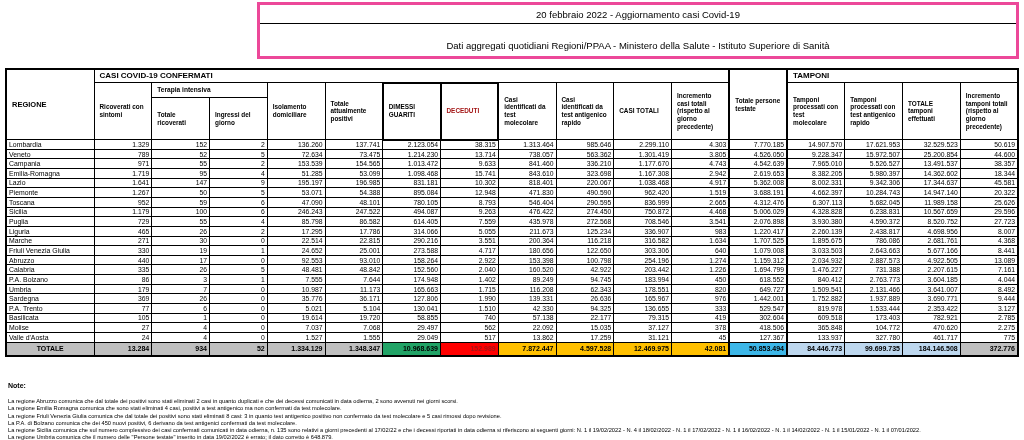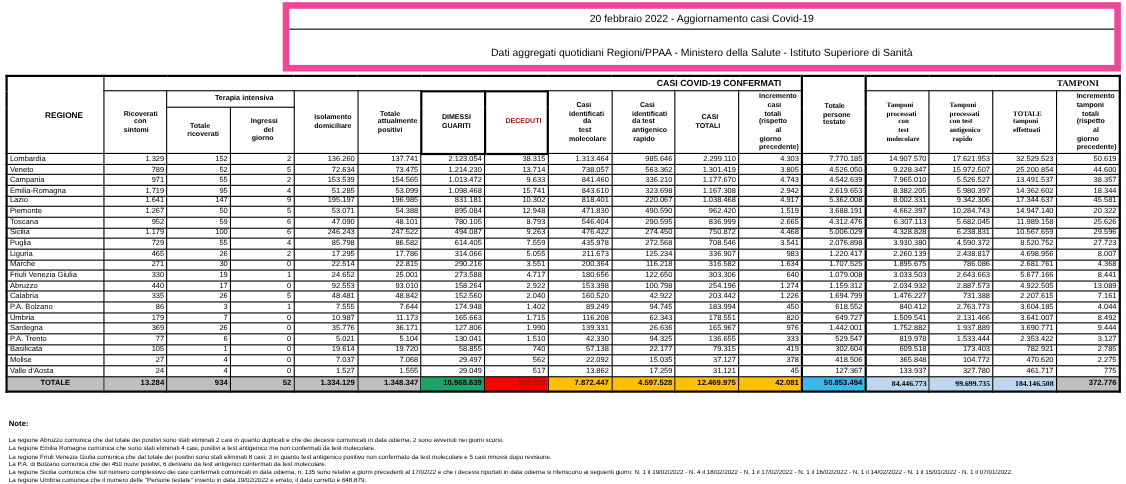--- a/index.html
+++ b/index.html
@@ -1,38 +1,38 @@
 <!DOCTYPE html>
 <html><head>
 <meta charset="utf-8">
 <style>
   * { margin:0; padding:0; box-sizing:border-box; }
   html,body { width:1024px; height:440px; background:#fff; overflow:hidden; }
   body { font-family:"Liberation Sans", sans-serif; color:#000; }
 
-  .title-box { position:absolute; left:257px; top:2px; width:762px; border:6px solid #ec4899; background:#fff; }
+  .title-box { position:absolute; left:257px; top:2px; width:762px; border:3px solid #ec4899; background:#fff; }
   .title-row { border-bottom:1px solid #000; height:19px; line-height:19px; text-align:center; font-size:9.5px; }
   .title-row:last-child { border-bottom:none; height:20px; line-height:20px;margin-top:12px; }
 
   table.main { position:absolute; left:5px; top:68px; width:1014px; border-collapse:collapse; table-layout:fixed; border:2px solid #000; }
   .main th, .main td { border:1px solid #000; overflow:hidden; }
 
-  .main th { font-weight:bold; font-size:6.4px; line-height:1.2; text-align:right; vertical-align:middle; padding:1px 18px; background:#fff; }
+  .main th { font-weight:bold; font-size:6.4px; line-height:1.2; text-align:left; vertical-align:middle; padding:1px 5px; background:#fff; }
   th.band { font-size:8px; height:13px; }
   th.regione { font-size:7.5px; }
   th.terapia { font-size:6.6px; height:15px; }
   tr.subrow th { height:42px; }
 
   .c-greyhdr  { background:#bfbfbf;margin-top:45px; }
   .c-band     { background:#d9d9d9; }
   .c-green    { background:#21a366; }
   .c-red      { background:#ff0000; color:#a31515; }
   .c-yellow   { background:#ffc000; }
   .c-blue     { background:#3db7e8; }
-  .c-lblue    { background:#bdd7ee;font-family:Liberation Serif, serif; }
+  .c-lblue    { background:#bdd7ee; }
   .c-greyband { background:#d9d9d9; }
 
   .thickLR { border-left:2px solid #000 !important; border-right:2px solid #000 !important; }
   th.c-green, th.c-red { border:2px solid #000; }
 
   .main td { font-size:6.8px; height:9.65px; text-align:right; padding:0 2px 0 0; white-space:nowrap; background:#fff; }
   .main td.region { text-align:left; padding:0 0 0 2px; font-size:6.9px; }
   tr.total-row td { font-weight:bold; height:14px; font-size:7px; background:#bfbfbf; }
   tr.total-row td.region { text-align:center; padding:0; }
   tr.total-row td.c-green { background:#21a366; }

